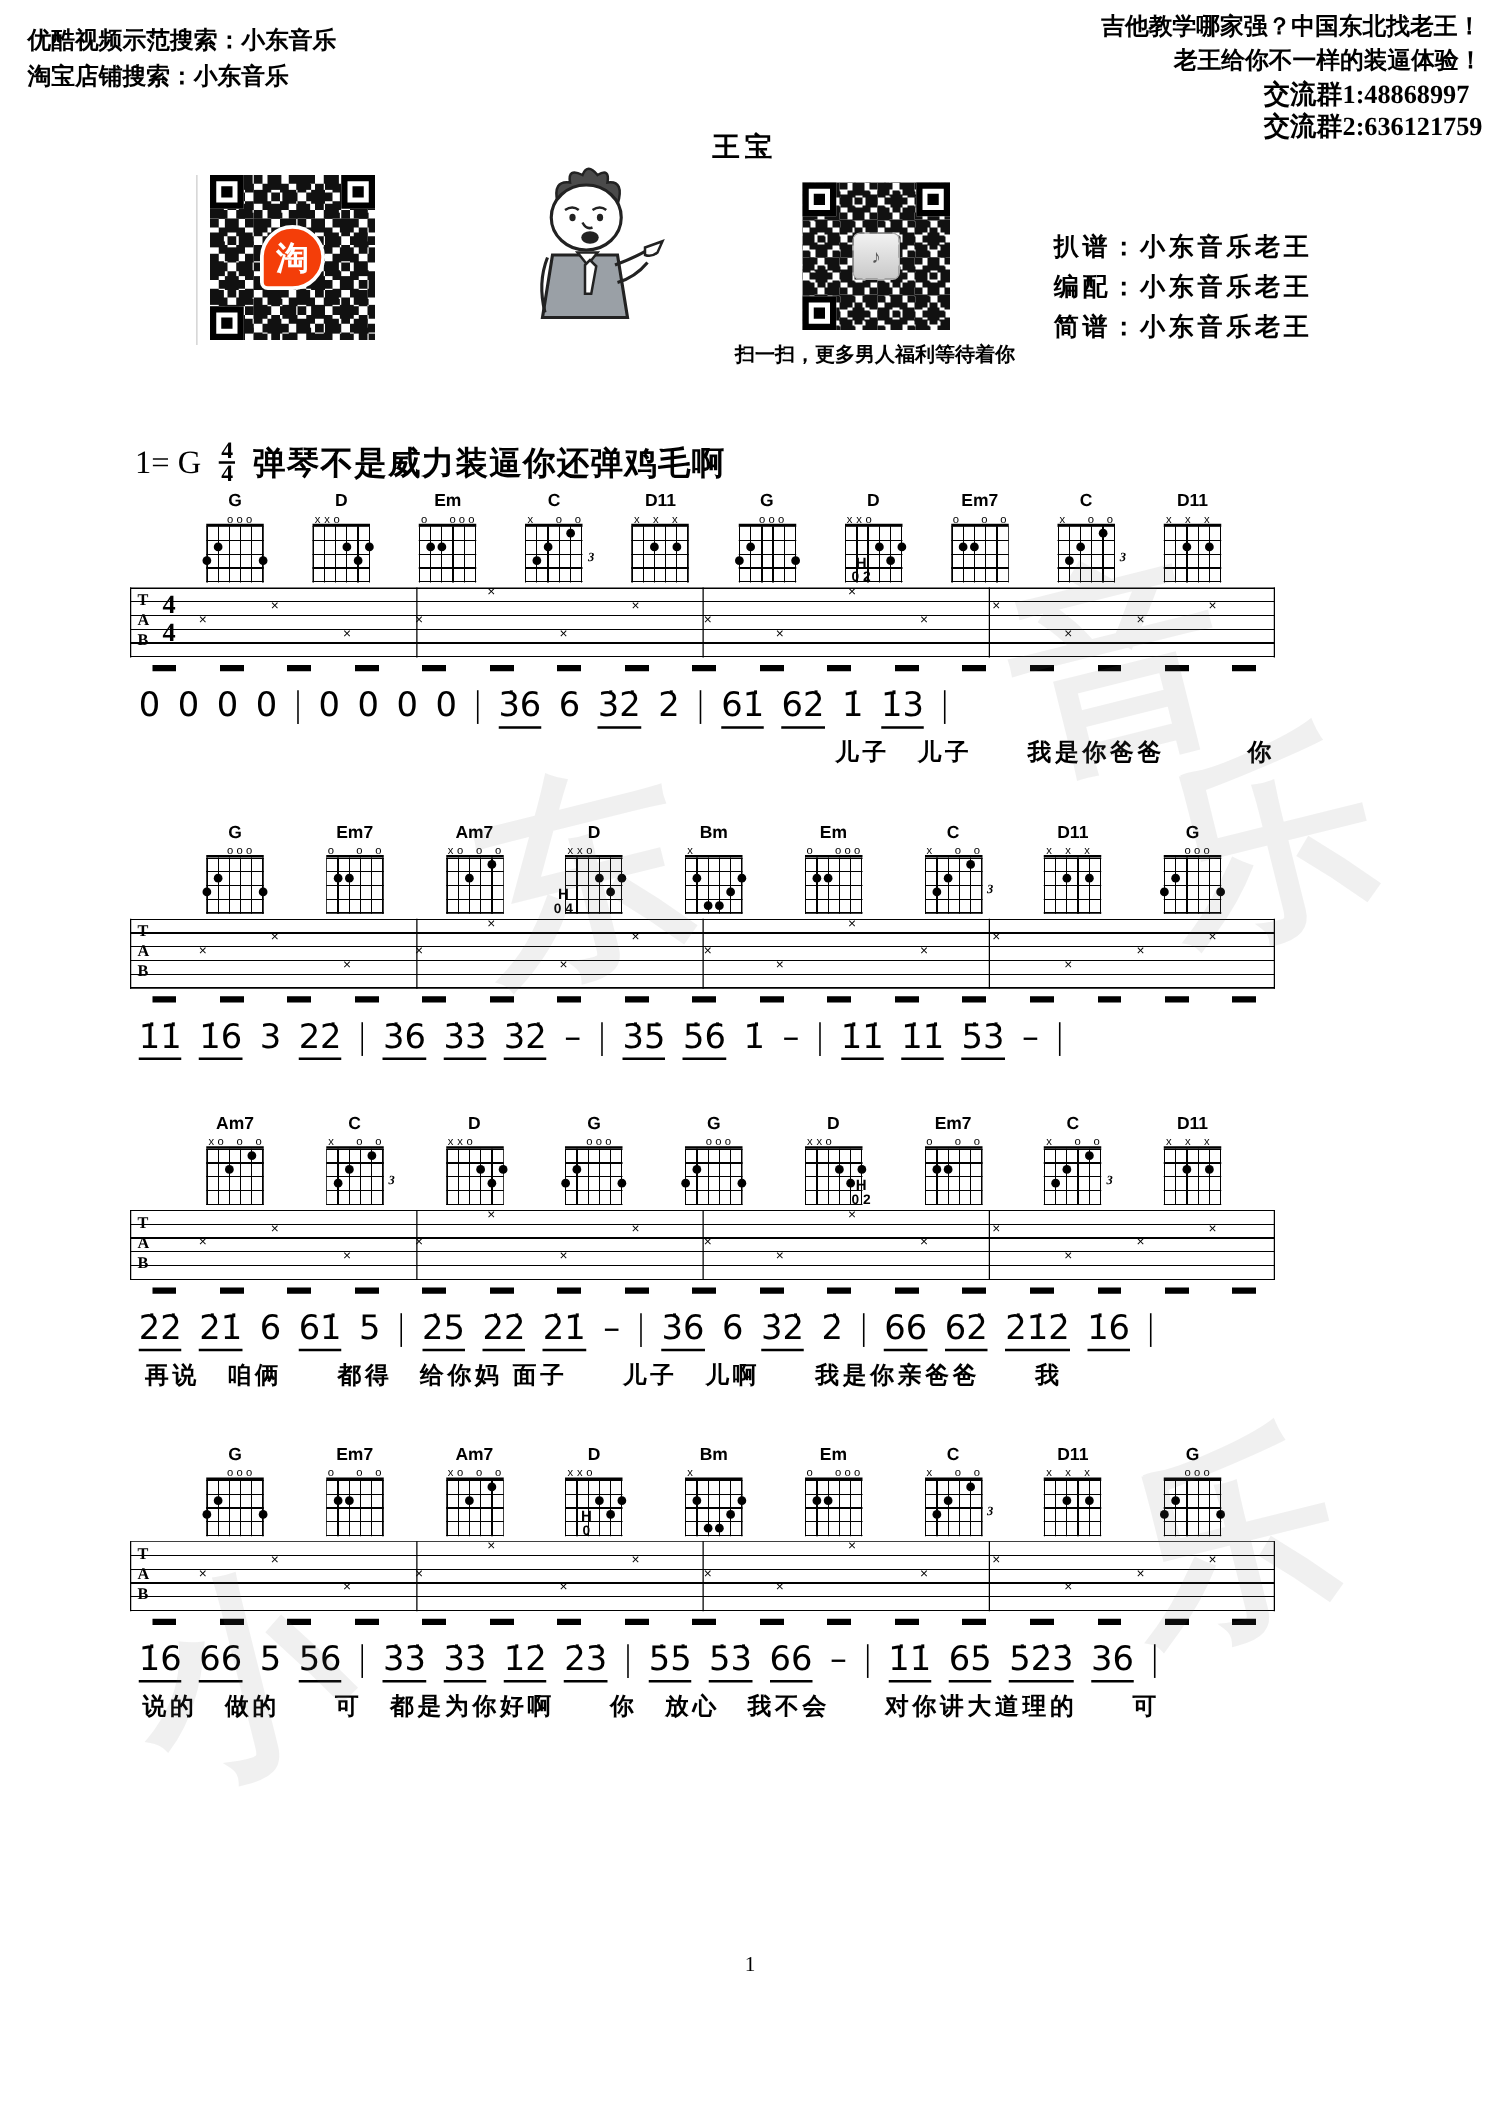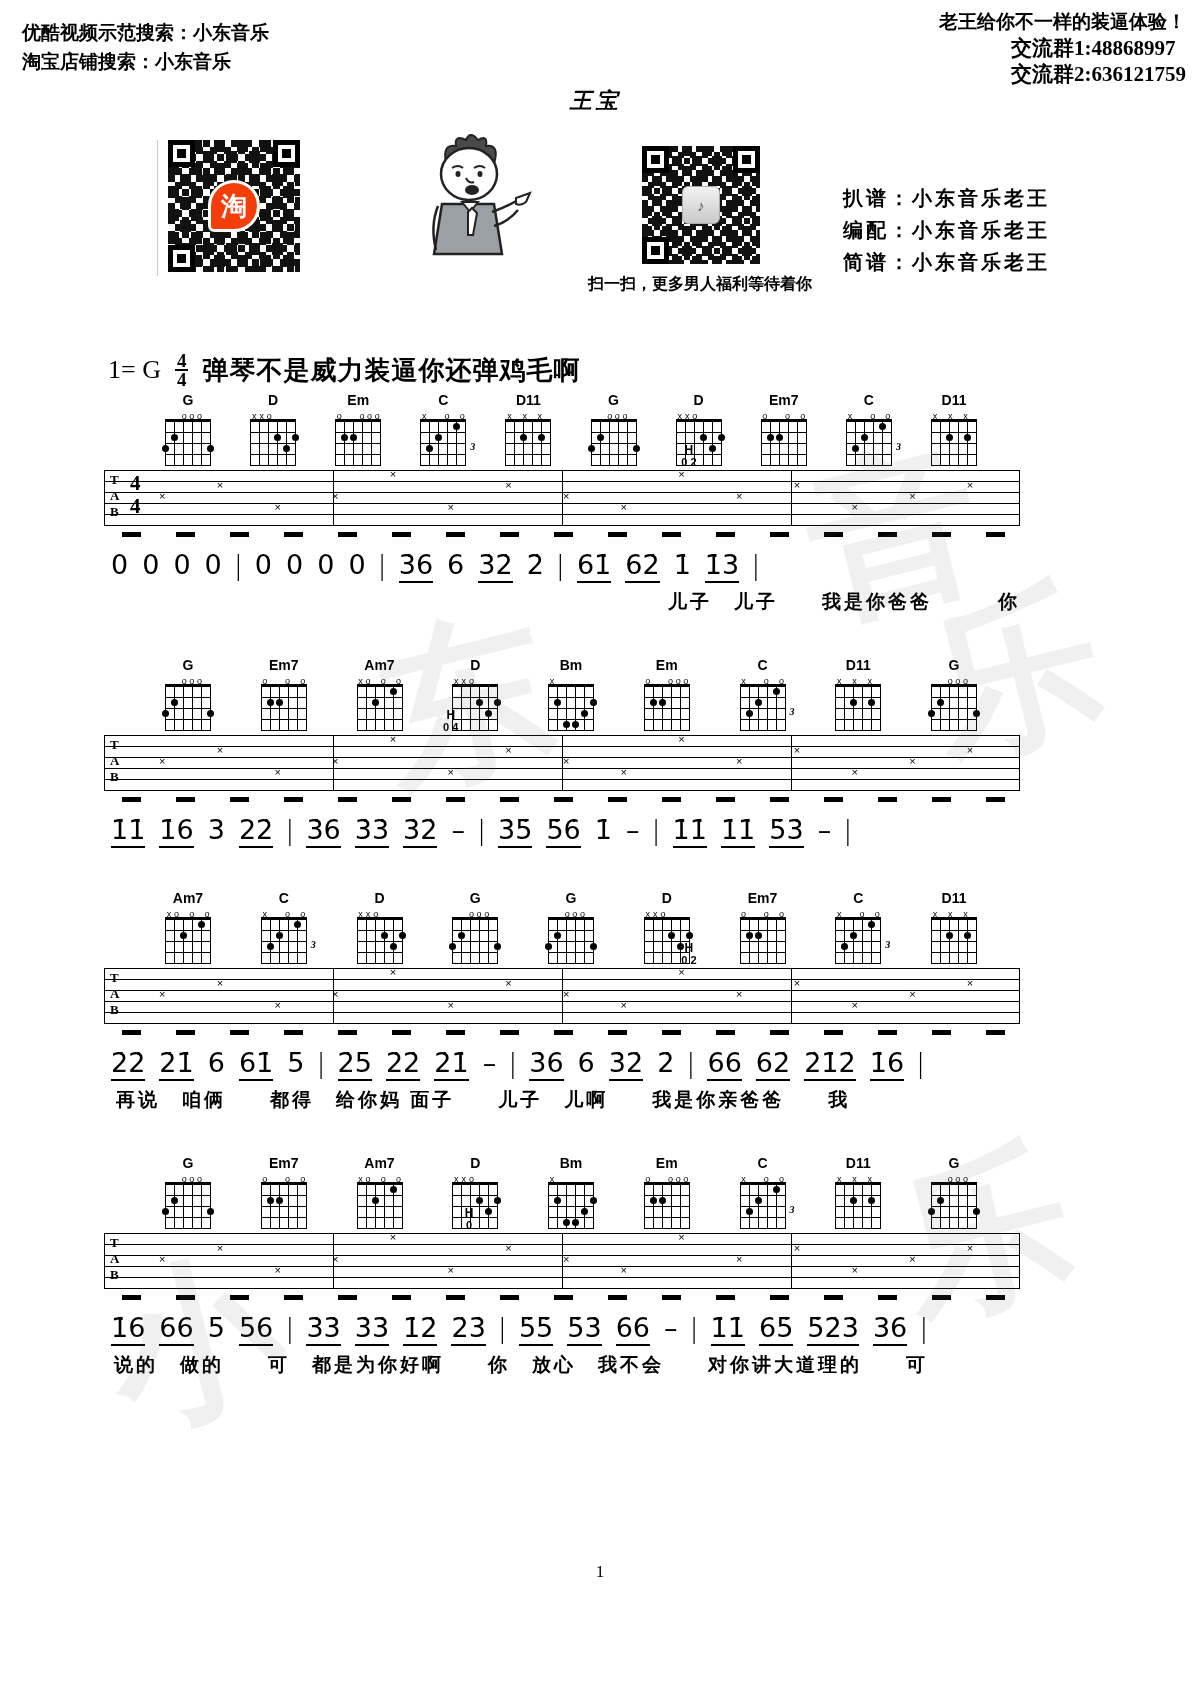--- a/index.html
+++ b/index.html
@@ -2,21 +2,21 @@
 <html><head>
 <meta charset="utf-8">
 <style>
   html,body{margin:0;padding:0;background:#9a9a9a;}
   .page{position:relative;width:1200px;height:1697px;margin:0 auto;background:#fff;
         font-family:"Liberation Sans",sans-serif;color:#000;overflow:hidden;}
 
   
   .hdr-left{position:absolute;top:18px;left:22px;font-size:19px;font-weight:bold;line-height:29px;}
   .title{position:absolute;top:22px;left:50%;transform:translateX(-52%);font-size:31px;font-weight:bold;letter-spacing:2px;white-space:nowrap;}
-  .artist{position:absolute;top:86px;left:50%;transform:translateX(-58%);font-size:22px;font-weight:bold;letter-spacing:4px;font-style:italic;}
+  .artist{position:absolute;top:103px;left:50%;transform:translateX(-58%);font-size:22px;font-weight:bold;letter-spacing:4px;}
   .hdr-right{position:absolute;top:8px;right:14px;text-align:left;font-weight:bold;}
   .hdr-right .r1{font-size:19px;line-height:27px;}
   .hdr-right .r2{font-size:19px;line-height:27px;padding-left:58px;}
   .hdr-right .r3,.hdr-right .r4{font-family:"Liberation Serif",serif;font-size:21px;line-height:26px;padding-left:130px;font-weight:bold;}
 
   
   .vline{position:absolute;left:157px;top:140px;height:136px;width:1px;background:#ccc;}
   .qr{position:absolute;background:
       repeating-conic-gradient(#111 0% 25%, transparent 0% 50%),
       repeating-conic-gradient(transparent 0% 25%, #111 0% 50%);
@@ -83,20 +83,21 @@
 <body>
 
 <div class="page">
 
   <div class="hdr-left">
     <div>优酷视频示范搜索：小东音乐</div>
     <div>淘宝店铺搜索：小东音乐</div>
   </div>
   <div class="artist">王宝</div>
   <div class="hdr-right">
+    <div class="r1">吉他教学哪家强？中国东北找老王！</div>
     <div class="r2">老王给你不一样的装逼体验！</div>
     <div class="r3">交流群1:48868997</div>
     <div class="r4">交流群2:636121759</div>
   </div>
 
   <div class="vline"></div>
   <div class="qr qr1">
     <div class="finder f-tl"></div>
     <div class="finder f-tr"></div>
     <div class="finder f-bl"></div>

